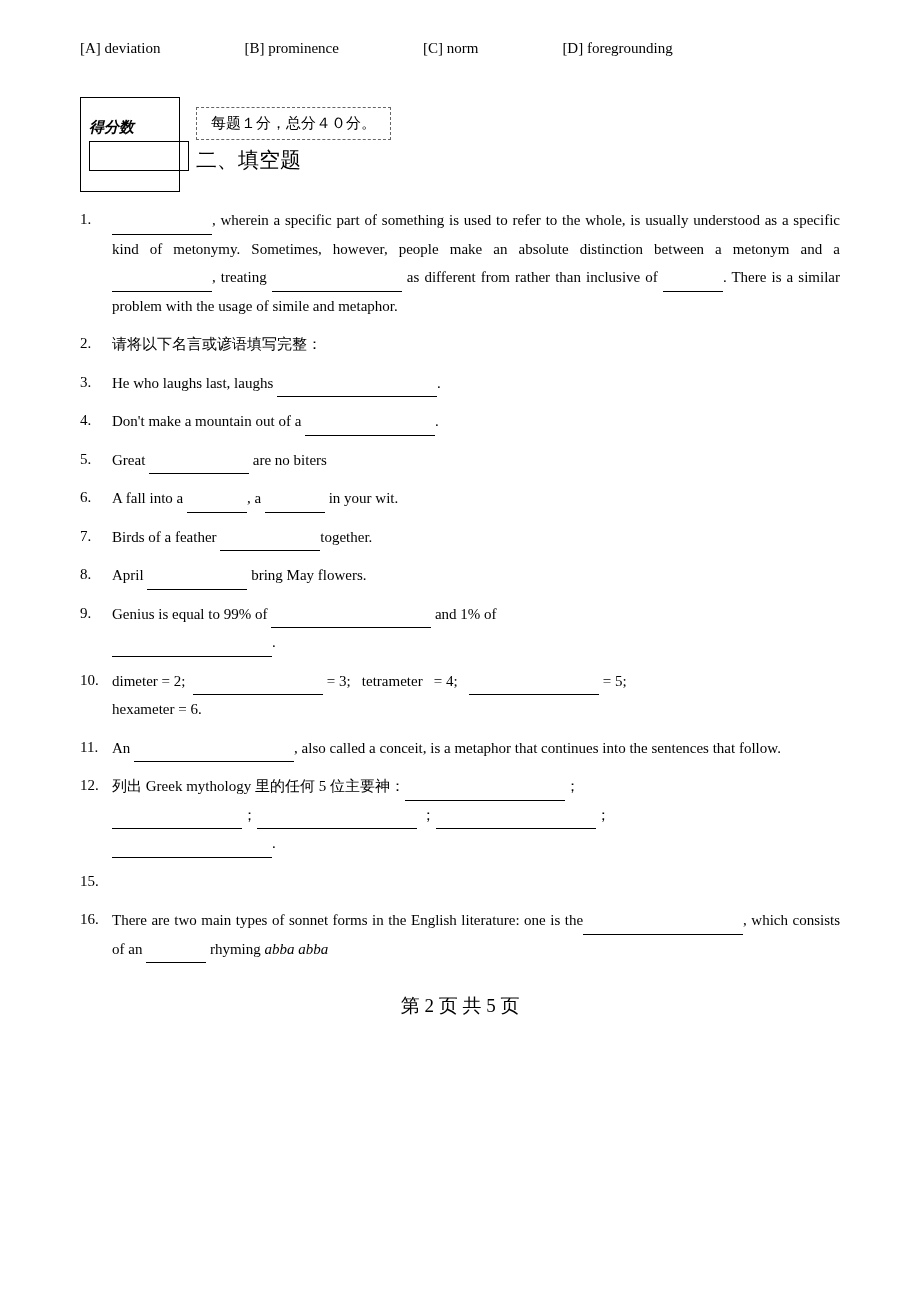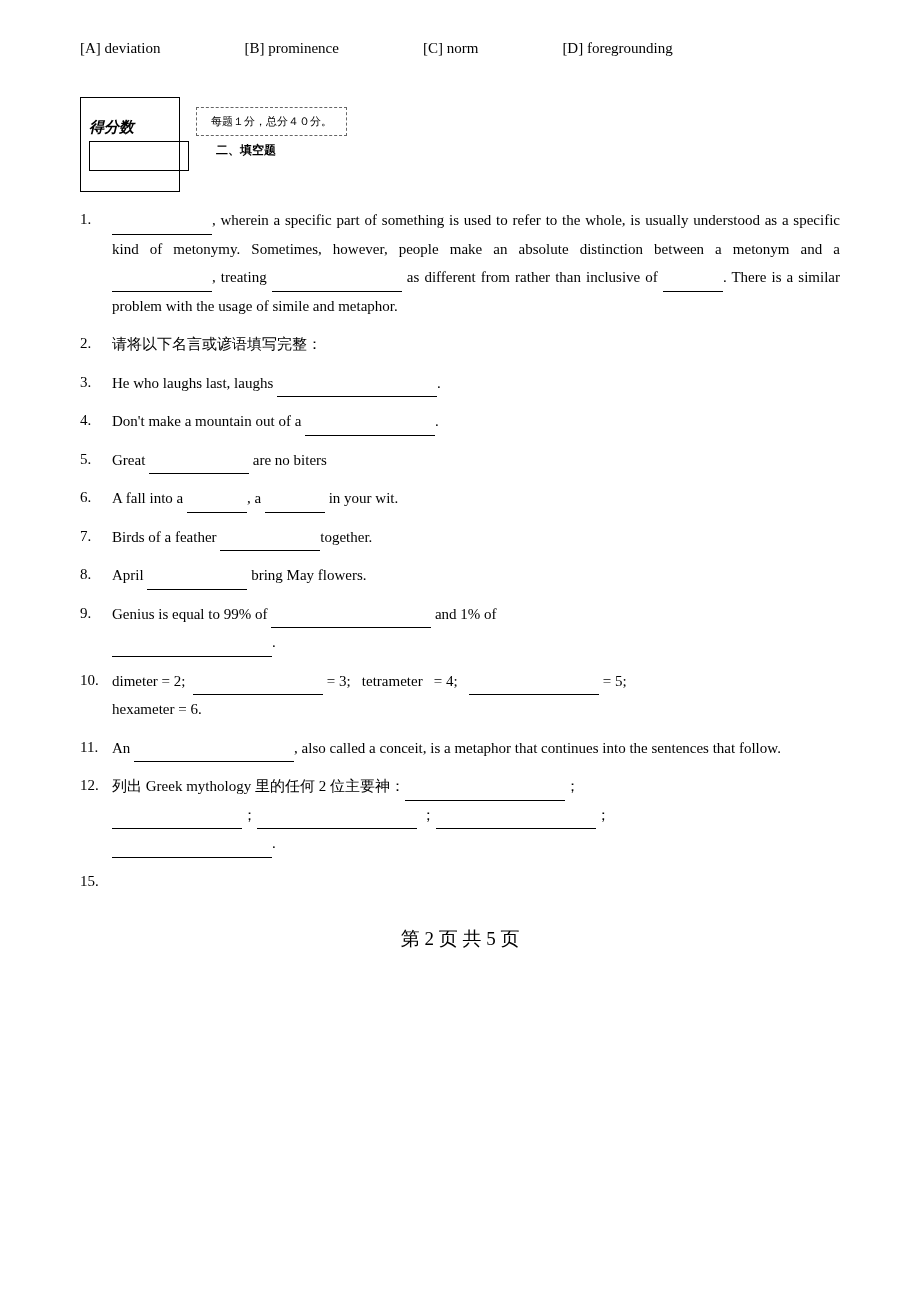--- a/index.html
+++ b/index.html
@@ -36,28 +36,27 @@
     }
     .score-inner-box {
       border: 1px solid #000;
       width: 100px;
       height: 30px;
       margin-top: 4px;
     }
     .instruction-box {
       border: 1px dashed #666;
       padding: 6px 14px;
-      font-size: 11px;
+      font-size: 15px;
       display: inline-block;
     }
     .section-header {
-      font-size: 12px;
-      font-weight: bold;
+      font-size: 21px;
+      font-weight: normal;
       margin-bottom: 14px;
-      margin-left: 20px;
     }
     .section-header-row {
       display: flex;
       align-items: flex-start;
       gap: 16px;
       margin-bottom: 14px;
     }
     .questions {
       margin-left: 0;
     }
@@ -204,31 +203,37 @@
   <div class="question">
     <div class="q-num">11.</div>
     <div class="q-content">
       <span>An </span><span class="blank blank-xl"></span><span>, also called a conceit, is a metaphor that continues into the sentences that follow.</span>
     </div>
   </div>
 
   <div class="question">
     <div class="q-num">12.</div>
     <div class="q-content">
-      <span>列出 Greek mythology 里的任何 2 位主要神：</span><span class="blank blank-xl"></span><span>；</span><br>
+      <span>列出 Greek mythology 里的任何 5 位主要神：</span><span class="blank blank-xl"></span><span>；</span><br>
       <span class="blank blank-lg"></span><span>；</span><span class="blank blank-xl"></span><span> ；</span><span class="blank blank-xl"></span><span>；</span><br>
       <span class="blank blank-xl"></span><span>.</span>
     </div>
   </div>
 
 
 
   <div class="question">
     <div class="q-num">15.</div>
     <div class="q-content">
       &nbsp;
     </div>
   </div>
 
+  <div class="question">
+    <div class="q-num">16.</div>
+    <div class="q-content">
+      <span>There are two main types of sonnet forms in the English literature: one is the</span><span class="blank blank-xl"></span><span>, which consists of an </span><span class="blank blank-sm"></span><span> rhyming <span class="italic">abba  abba</span></span>
+    </div>
+  </div>
 
 </div>
 
 <div class="footer">第 2 页 共 5 页</div>
 
 </body></html>

